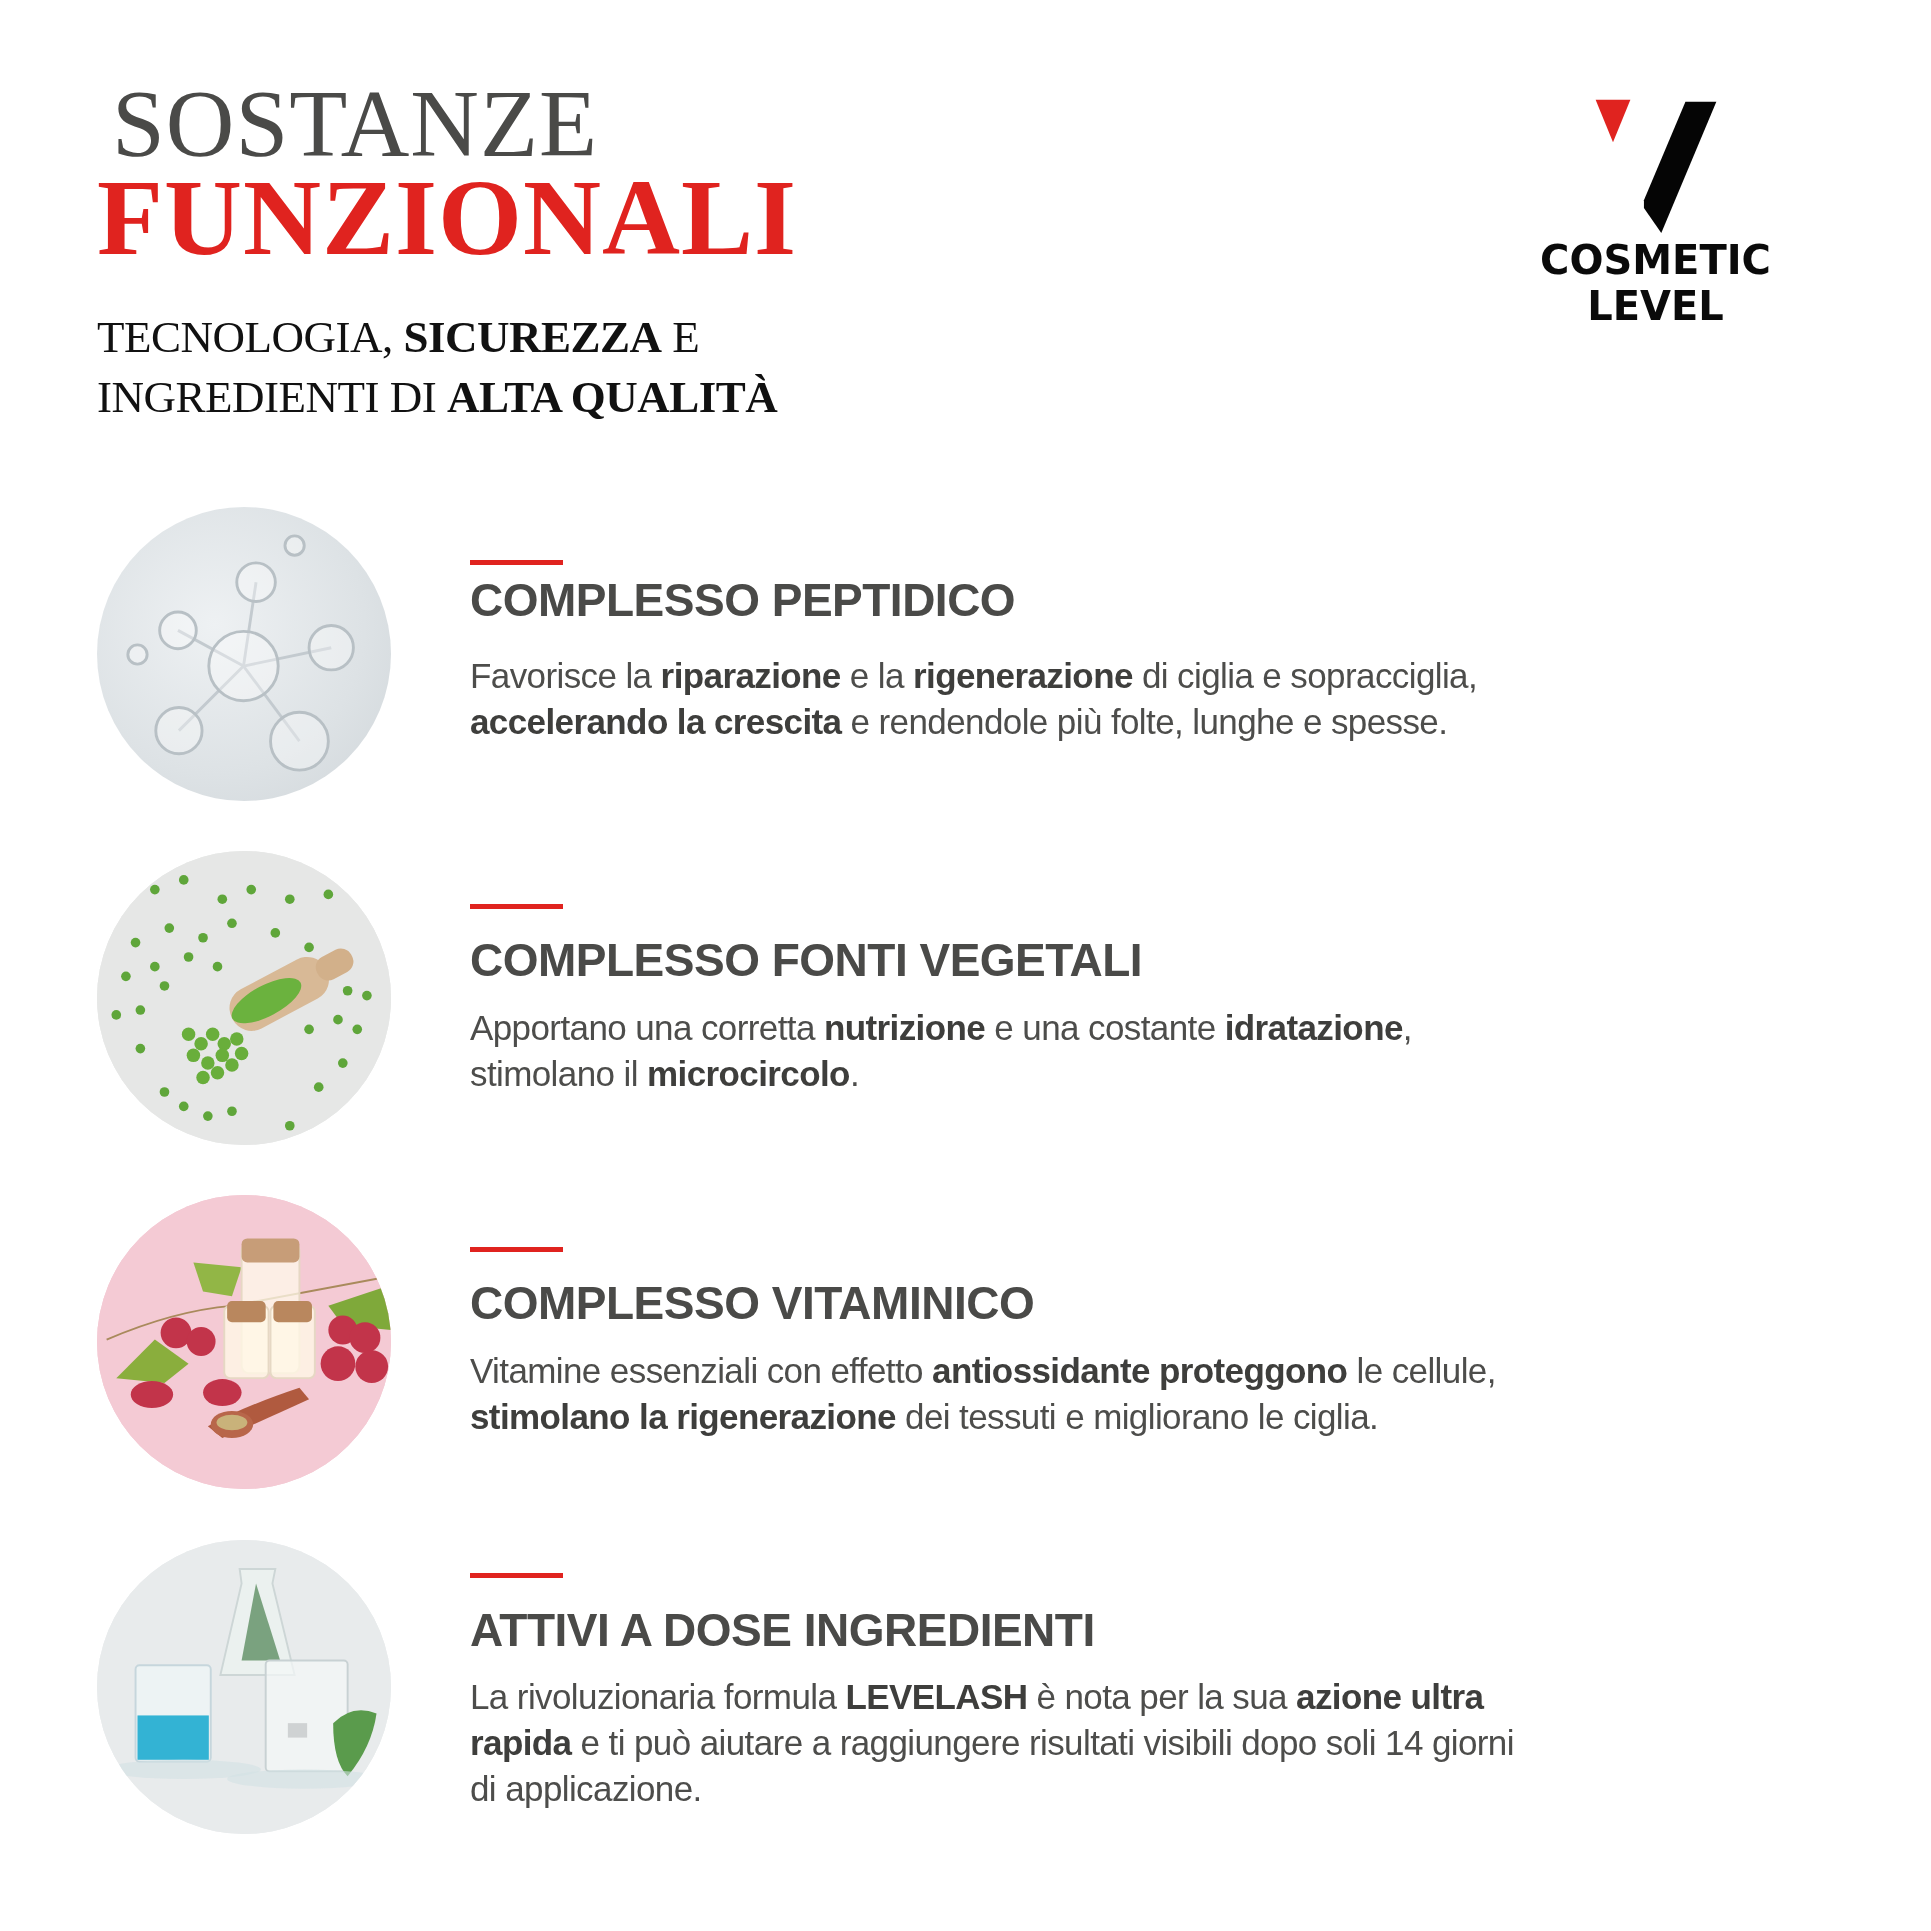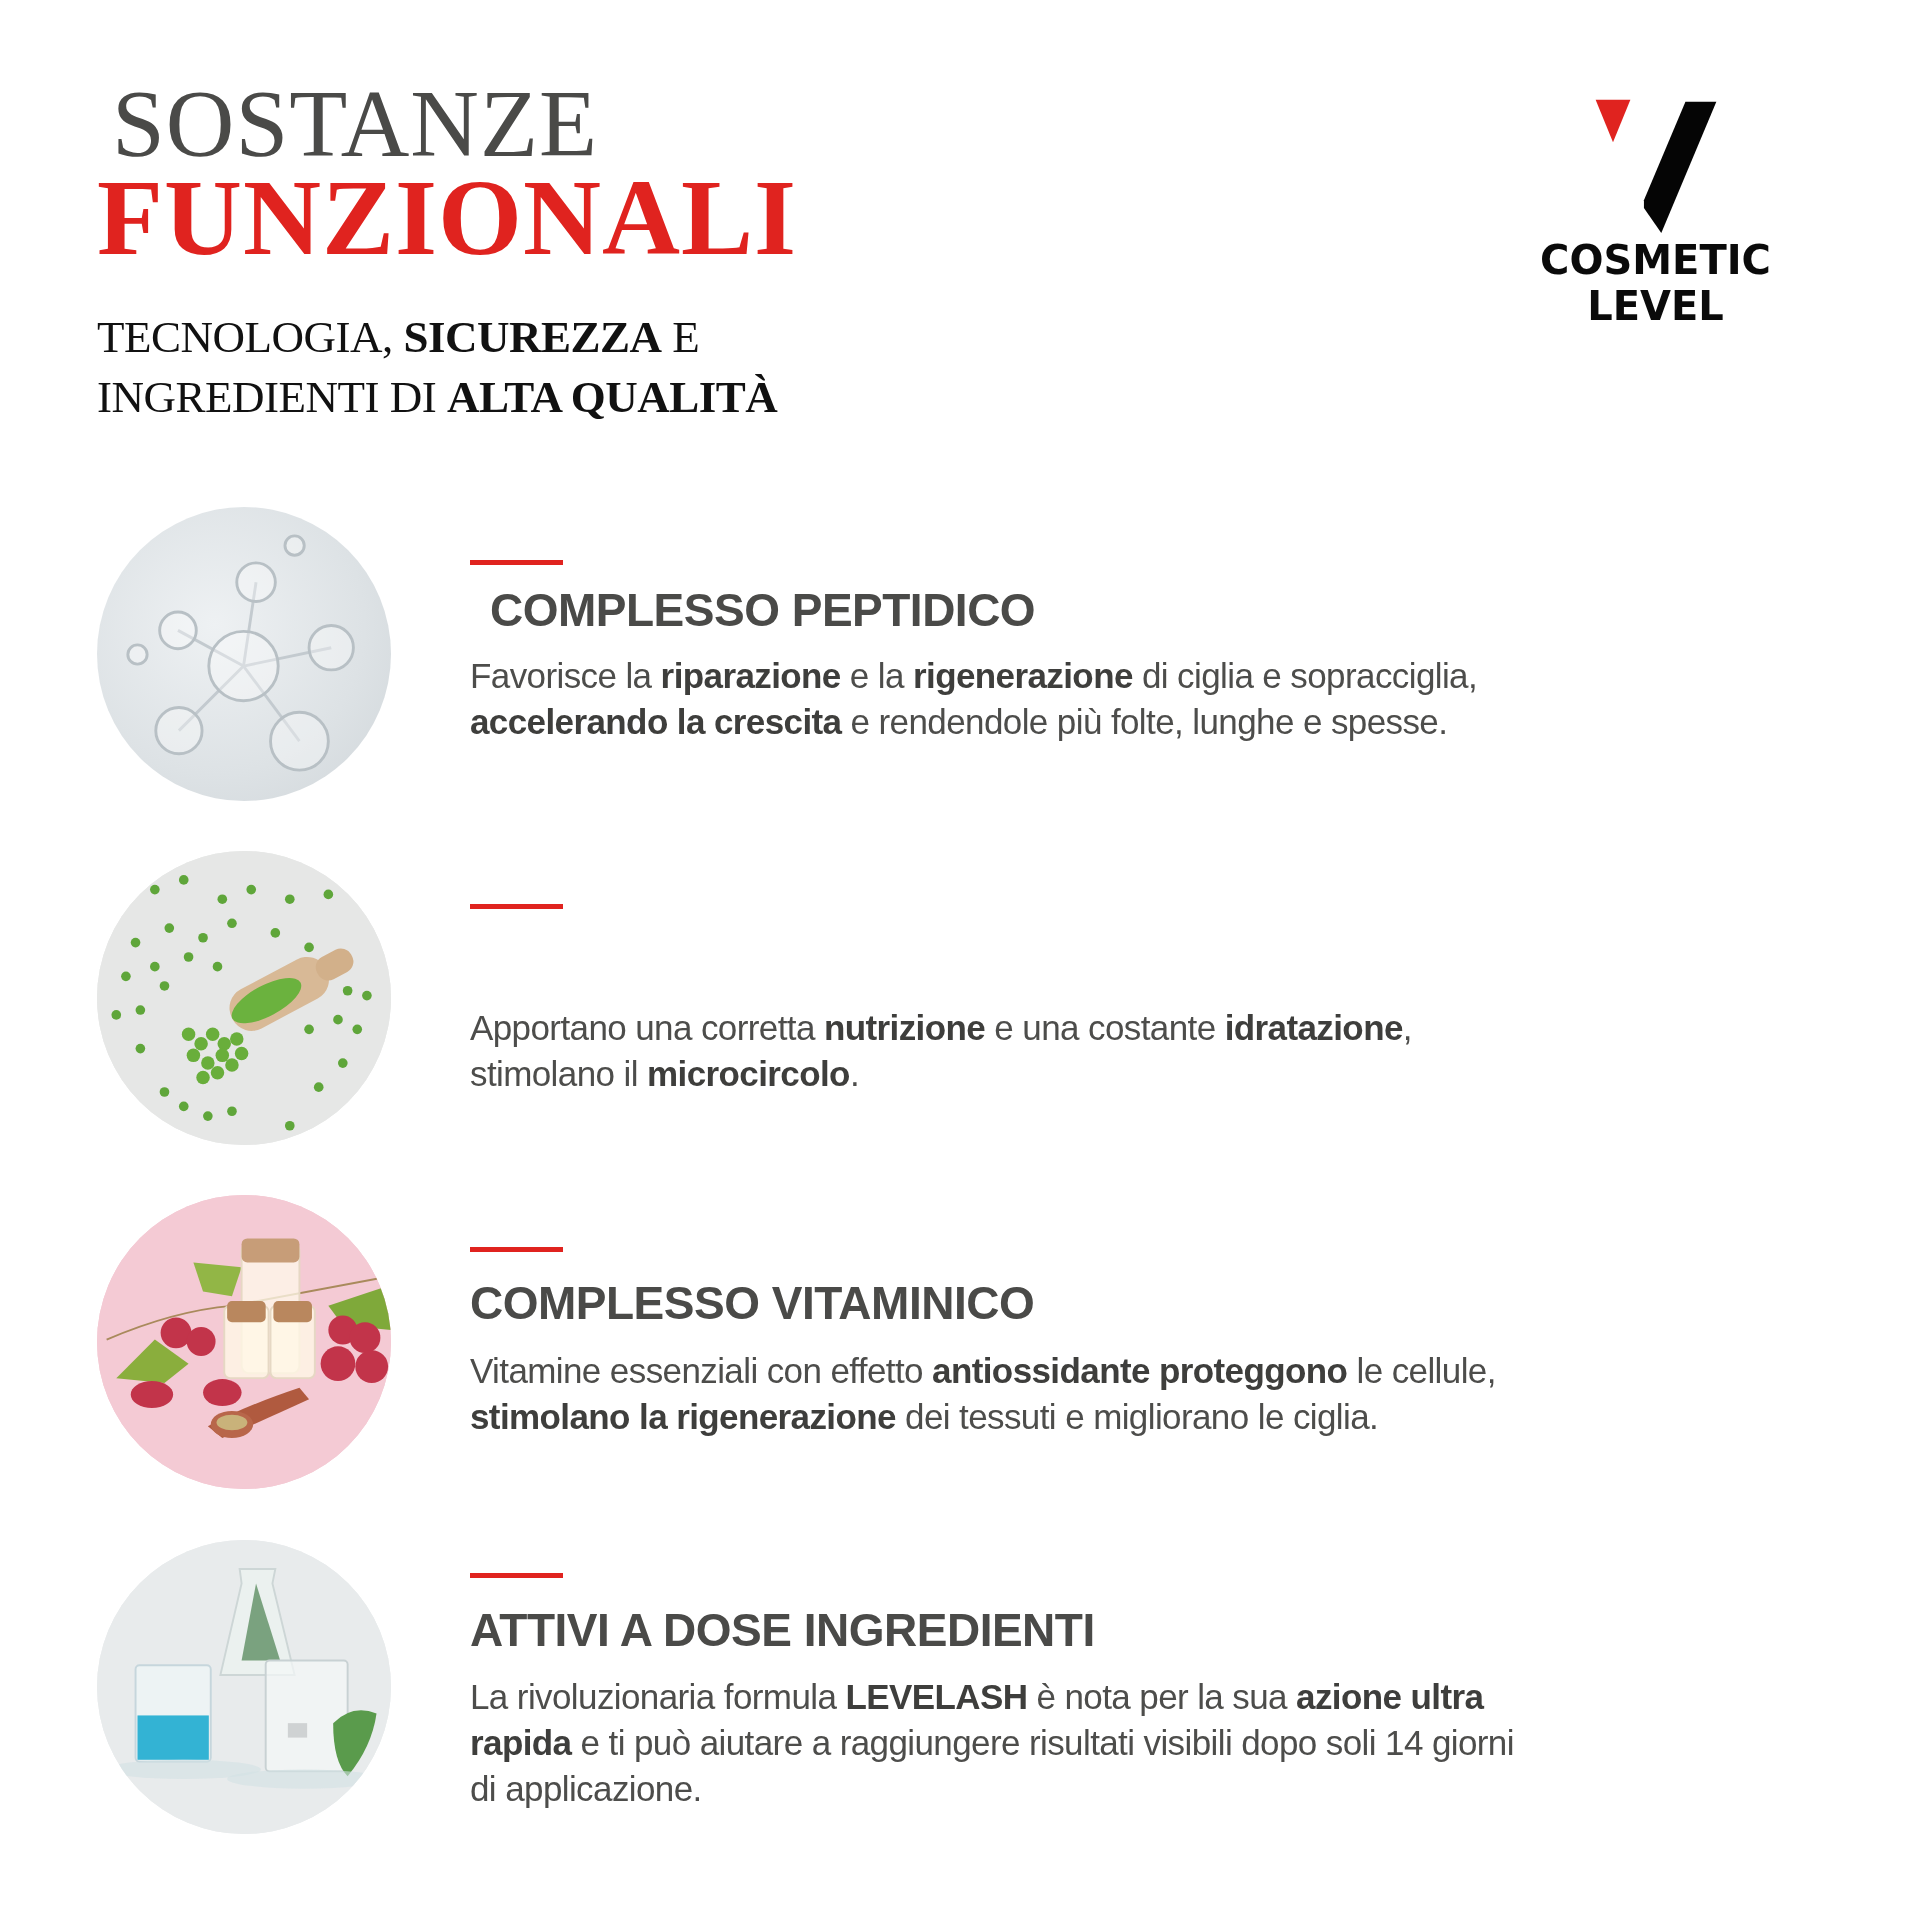--- a/index.html
+++ b/index.html
@@ -86,21 +86,21 @@
         <circle cx="84" cy="128" r="19"></circle>
         <circle cx="243" cy="146" r="23"></circle>
         <circle cx="85" cy="232" r="24"></circle>
         <circle cx="210" cy="243" r="30"></circle>
         <circle cx="42" cy="153" r="10"></circle>
         <circle cx="205" cy="40" r="10"></circle>
       </g>
     </svg>
   </div>
   <div class="accent-bar" style="top:58px;"></div>
-  <div class="item-title" style="top:81px;margin-left:20px;">COMPLESSO PEPTIDICO</div>
+  <div class="item-title" style="top:71px;">COMPLESSO PEPTIDICO</div>
   <div class="item-desc" style="top:142px;margin-top:9px;">
     <div><span>Favorisce la </span><b>riparazione</b><span> e la </span><b>rigenerazione</b><span> di ciglia e sopracciglia,</span></div>
     <div><b>accelerando la crescita</b><span> e rendendole più folte, lunghe e spesse.</span></div>
   </div>
 </div>
 
 <div class="item" style="top:848px;">
   <div class="thumb" style="top:2.9px;background:#e8e9e8;">
     <svg width="294" height="294" viewBox="0 0 305 305">
       <rect width="305" height="305" fill="#e6e7e6"></rect>
@@ -153,20 +153,21 @@
           <circle cx="130" cy="212" r="7"></circle>
           <circle cx="145" cy="195" r="7"></circle>
         <circle cx="125" cy="230" r="7"></circle>
           <circle cx="140" cy="222" r="7"></circle>
           <circle cx="150" cy="210" r="7"></circle>
           <circle cx="110" cy="235" r="7"></circle>
       </g>
     </svg>
   </div>
   <div class="accent-bar" style="top:56px;"></div>
+  <div class="item-title" style="top:85px;">COMPLESSO FONTI VEGETALI</div>
   <div class="item-desc" style="top:157px;">
     <div><span>Apportano una corretta </span><b>nutrizione</b><span> e una costante </span><b>idratazione</b><span>,</span></div>
     <div><span>stimolano il </span><b>microcircolo</b><span>.</span></div>
   </div>
 </div>
 
 <div class="item" style="top:1192px;">
   <div class="thumb" style="top:2.9px;background:#f3c9d3;">
     <svg width="294" height="294" viewBox="0 0 305 305">
       <rect width="305" height="305" fill="#f4cad4"></rect>

